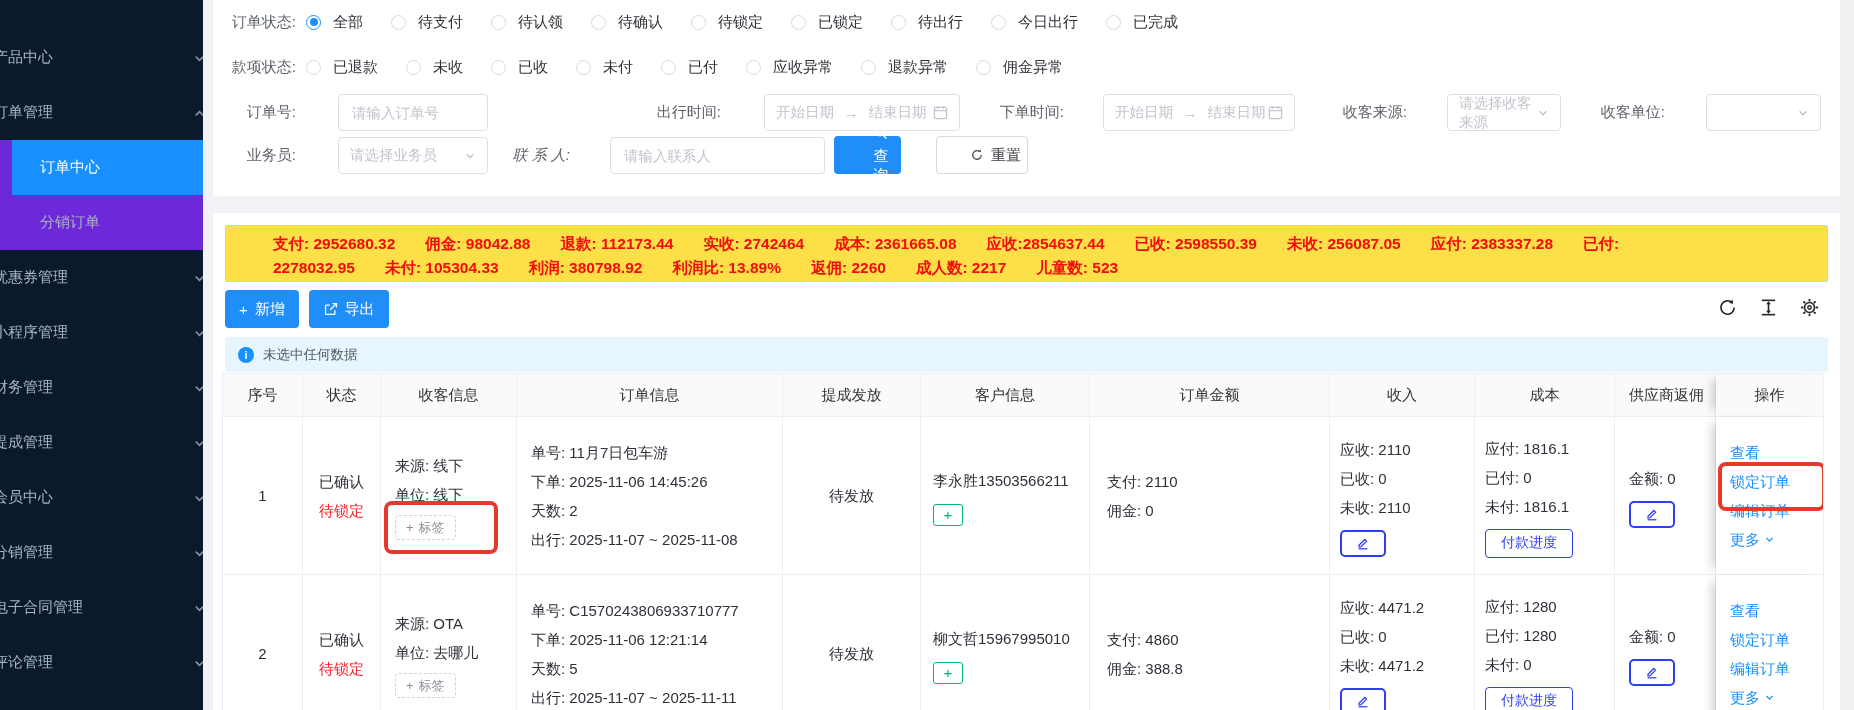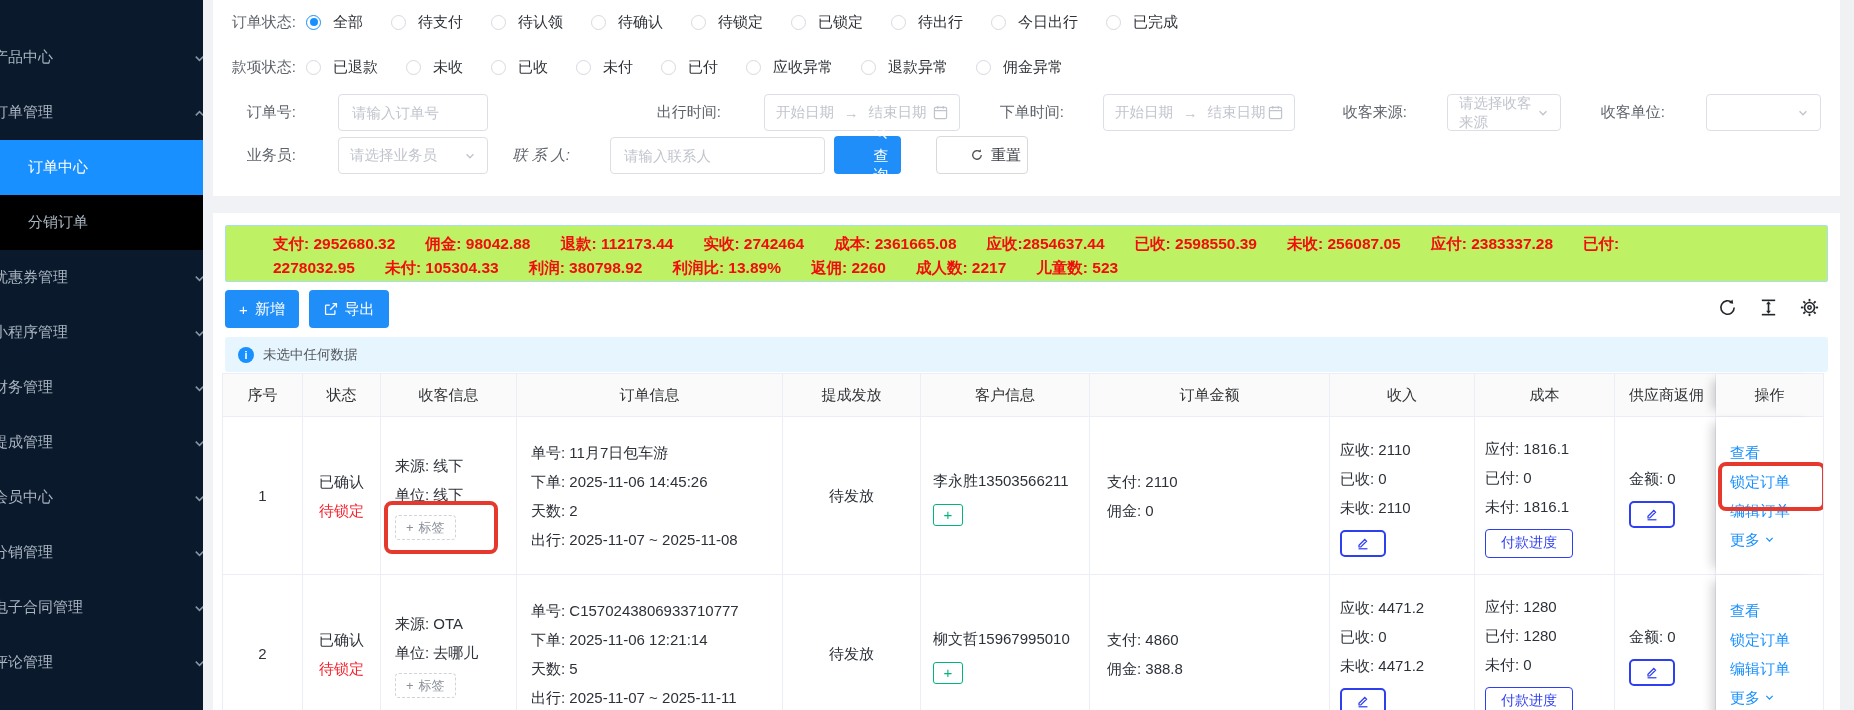--- a/index.html
+++ b/index.html
@@ -6,21 +6,21 @@
   body{width:1854px;height:710px;overflow:hidden;background:#f0f2f5;
        font-family:"Liberation Sans","DejaVu Sans",sans-serif;position:relative;}
   #app{position:absolute;inset:0;}
 
   
   .sidebar{position:absolute;left:0;top:0;width:203px;height:710px;background:#0a1a2c;overflow:hidden;}
   .side-list{padding-top:30px;}
   .side-item{position:relative;height:55px;display:flex;align-items:center;color:#a9b4c1;font-size:15px;cursor:pointer;}
   .side-item .lbl{margin-left:-7px;white-space:nowrap;}
   .side-item .chev{position:absolute;right:-3px;top:50%;margin-top:-6px;color:#8a94a3;}
-  .submenu{background:#000000;}
+  .submenu{background:#6d28d9;padding-left:12px;}
   .side-item.sub .lbl{margin-left:28px;}
   .side-item.active{background:#1890ff;color:#fff;}
 
   
   .main{position:absolute;left:203px;top:0;right:0;height:710px;}
   .gutter{position:absolute;right:0;top:0;width:14px;height:710px;background:#f0f1f3;}
   .card{position:absolute;background:#fff;}
 
   
   .filter-card{left:10px;top:0;width:1627px;height:196px;}
@@ -38,21 +38,21 @@
   input.real::placeholder{color:#c0c4cc;}
   .dateph{color:#c0c4cc;}
   .sep{margin:0 10px;color:#c0c4cc;}
   .grow{flex:1;}
   .btn-primary{background:#1f8ef9;color:#fff;border:none;border-radius:4px;height:38px;display:flex;align-items:center;justify-content:center;gap:7px;font-size:15px;cursor:pointer;font-family:inherit;}
   .btn-plain{background:#fff;color:#3b3f45;border:1px solid #d9d9d9;border-radius:4px;height:38px;display:flex;align-items:center;justify-content:center;gap:7px;font-size:15px;cursor:pointer;font-family:inherit;}
 
   
   .content-card{left:10px;top:213px;width:1627px;height:540px;}
   .stats{position:absolute;left:12px;top:12px;width:1603px;height:57px;box-sizing:border-box;
-         background:#bef264;border:1px solid #abdcf5;border-radius:2px;padding:6px 20px 0 47px;
+         background:#fde047;border:1px solid #abdcf5;border-radius:2px;padding:6px 20px 0 47px;
          color:#f20c0c;font-weight:bold;font-size:15.5px;}
   .stats .sline{display:flex;column-gap:30px;line-height:24px;white-space:nowrap;}
   .toolbar{position:absolute;left:12px;top:77px;right:12px;height:38px;}
   .tb-add{position:absolute;left:0;top:0;width:74px;}
   .tb-export{position:absolute;left:84px;top:0;width:80px;}
   .tb-icons{position:absolute;right:8px;top:7px;display:flex;gap:20px;color:#23262b;}
   .tb-icons .ticon{cursor:pointer;display:flex;align-items:center;}
   .alert{position:absolute;left:12px;top:124px;width:1603px;height:35px;box-sizing:border-box;background:#e7f6fe;border-radius:3px;display:flex;align-items:center;padding-left:13px;gap:9px;font-size:13.5px;color:#54575c;}
   .info-ic{width:16px;height:16px;border-radius:50%;background:#1890ff;color:#fff;font-size:11px;font-weight:bold;display:flex;align-items:center;justify-content:center;font-style:normal;}
 

